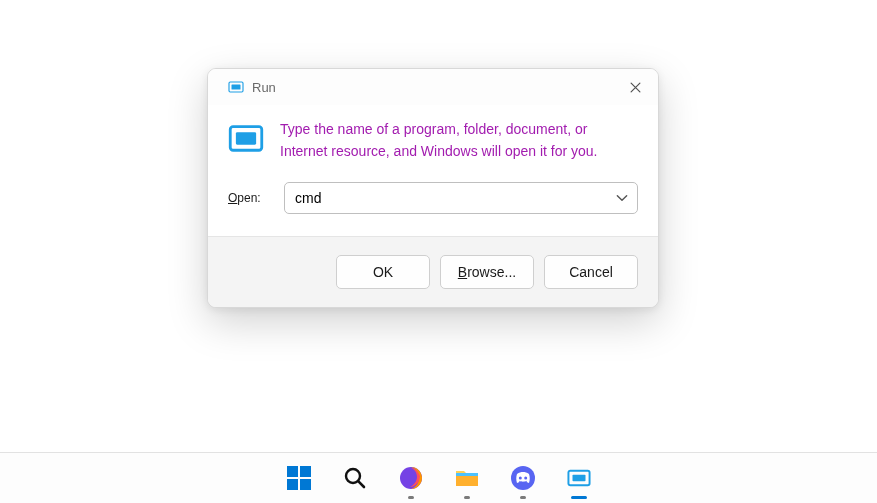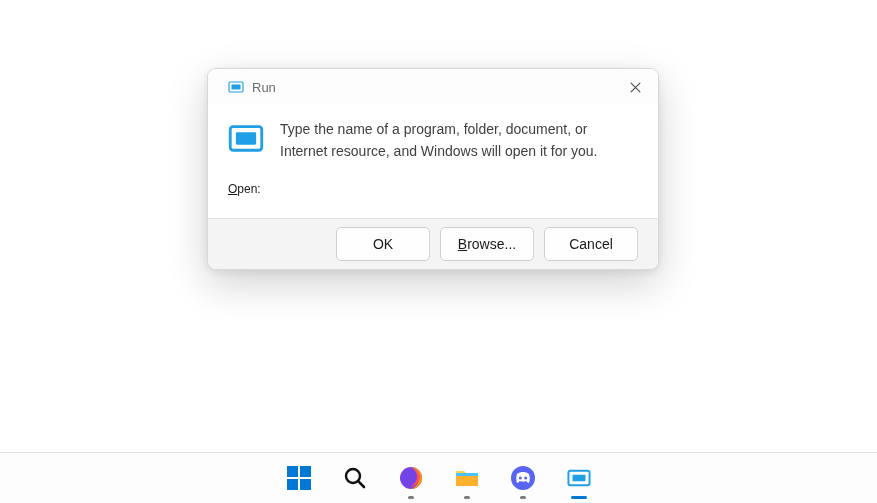--- a/index.html
+++ b/index.html
@@ -64,21 +64,21 @@
       margin-bottom: 20px;
     }
     .desc-row .run-icon {
       width: 36px; height: 36px;
       flex-shrink: 0;
       margin-top: 2px;
     }
     .desc-row .desc-text {
       font-size: 14px;
       line-height: 1.55;
-      color: #404040;
+      color: #a21caf;
     }
 
     .open-row {
       display: flex;
       align-items: center;
       gap: 12px;
     }
     .open-row .open-label {
       width: 44px;
       font-size: 12px;
@@ -106,21 +106,21 @@
     .combo .chev {
       width: 14px; height: 14px;
       color: #555;
       flex-shrink: 0;
     }
 
     
     .dialog-footer {
       background: #f4f4f4;
       border-top: 1px solid #e5e5e5;
-      padding: 8px 20px;
+      padding: 18px 20px;
       display: flex;
       justify-content: flex-end;
       gap: 10px;
     }
     .btn {
       min-width: 94px;
       height: 34px;
       background: #fefefe;
       border: 1px solid #cfcfcf;
       border-radius: 5px;
@@ -198,20 +198,28 @@
           <rect x="7" y="10" width="18" height="11" rx="1.2" fill="#1e9fe6"></rect>
         </svg>
       </span>
       <div class="desc-text">Type the name of a program, folder, document, or Internet resource, and Windows will open it for you.</div>
     </div>
 
     <div class="open-row">
       <div class="open-label">
         <span class="ul">O</span><span>pen:</span>
       </div>
+      <div class="combo">
+        <input type="text" value="cmd" style="">
+        <span class="chev">
+          <svg viewBox="0 0 12 12">
+              <path d="M2 4 L6 8 L10 4" fill="none" stroke="currentColor" stroke-width="1.2" stroke-linecap="round" stroke-linejoin="round"></path>
+            </svg>
+        </span>
+      </div>
     </div>
   </div>
 
   <div class="dialog-footer">
     <button class="btn">
         <span>OK</span>
       </button>
     <button class="btn">
       <span><span class="ul">B</span><span>rowse...</span></span>
     </button>

